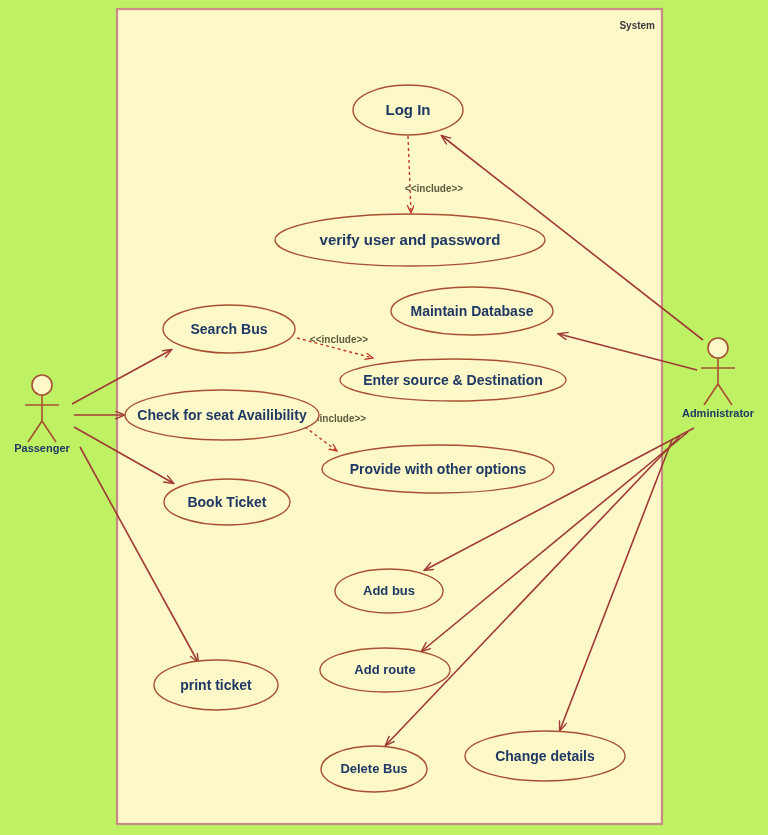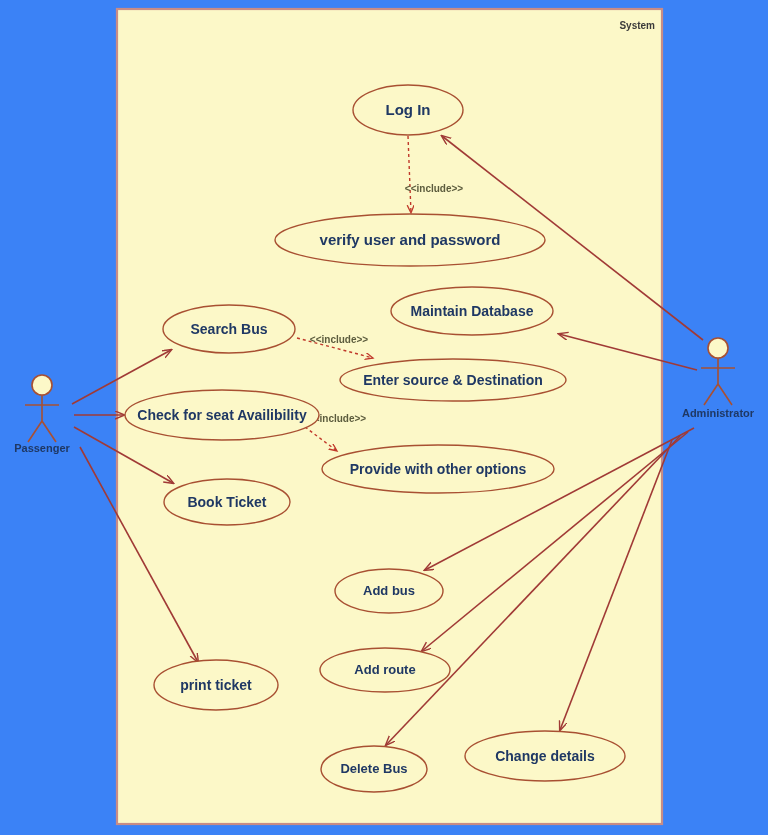--- a/index.html
+++ b/index.html
@@ -7,21 +7,21 @@
     padding: 0;
     background: #ffffff;
   }
   body {
     font-family: "Liberation Sans", sans-serif;
   }
   #canvas {
     position: relative;
     width: 768px;
     height: 835px;
-    background: #3b82f6;
+    background: #bef264;
     overflow: hidden;
   }
   #diagram-svg {
     position: absolute;
     left: 0;
     top: 0;
     width: 768px;
     height: 835px;
   }
   .uc-label {

